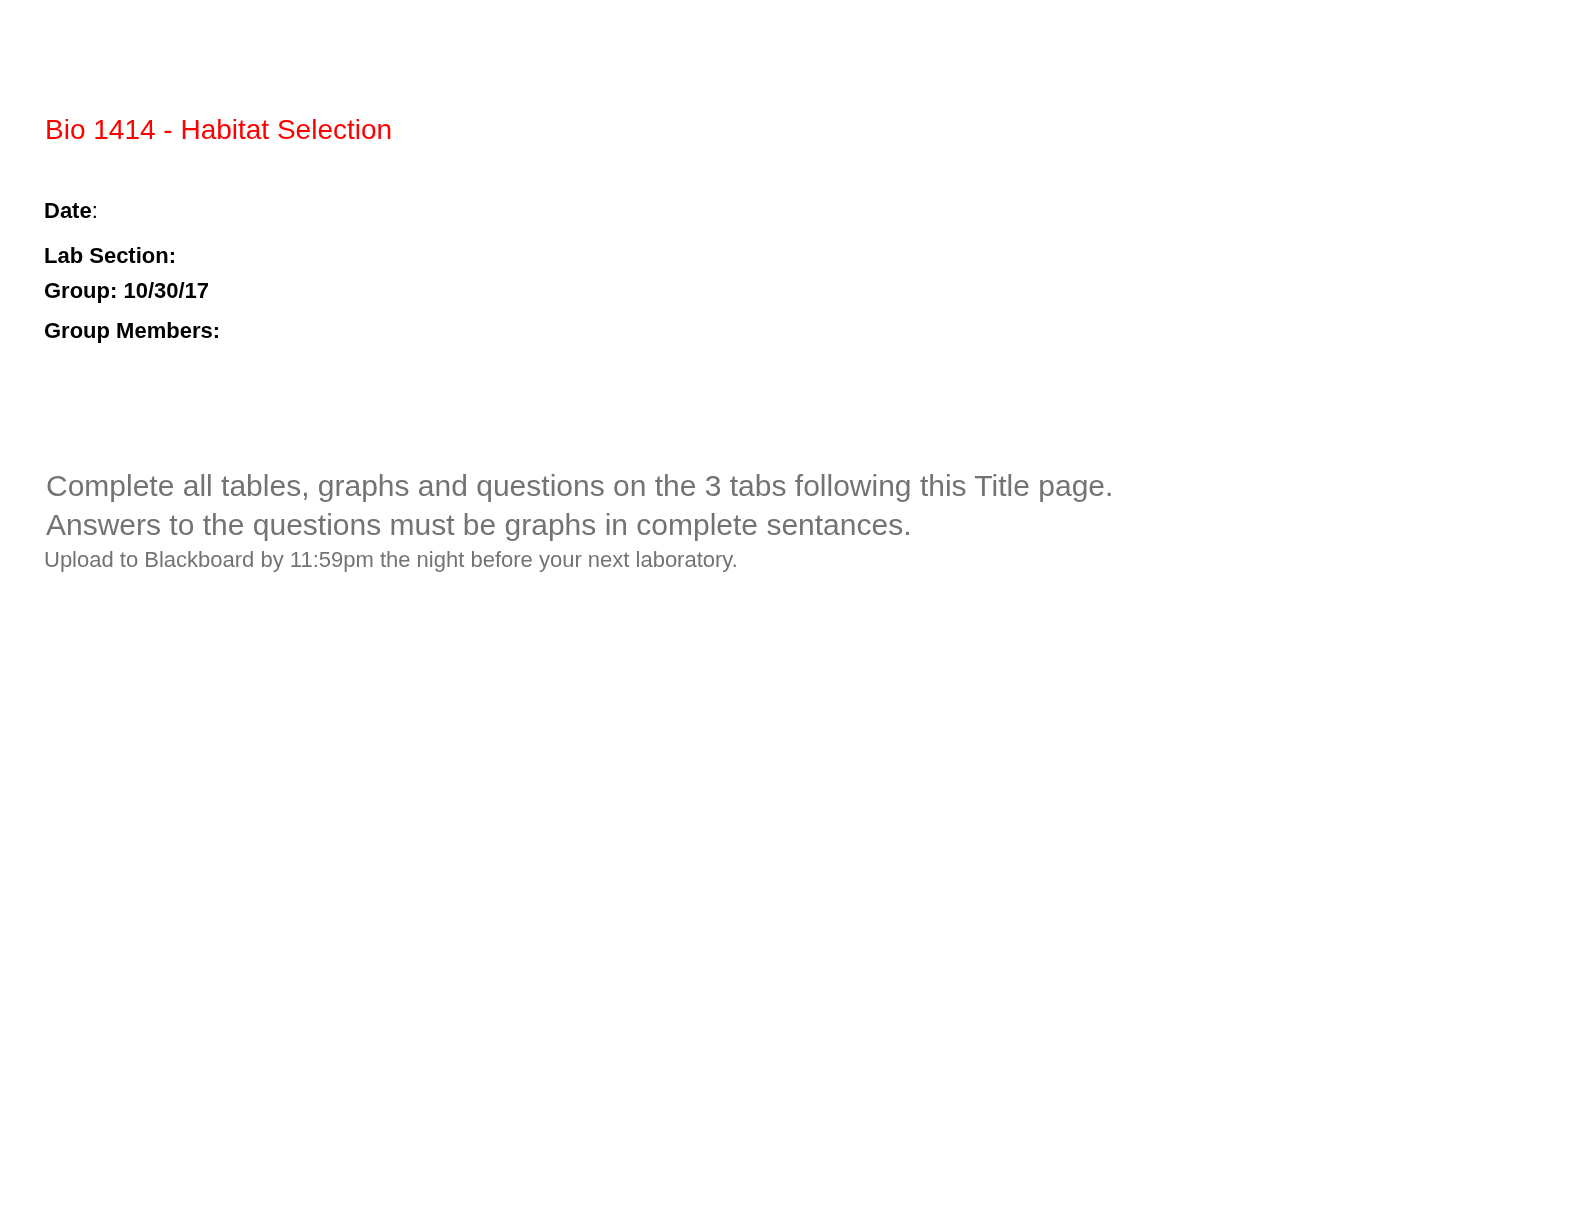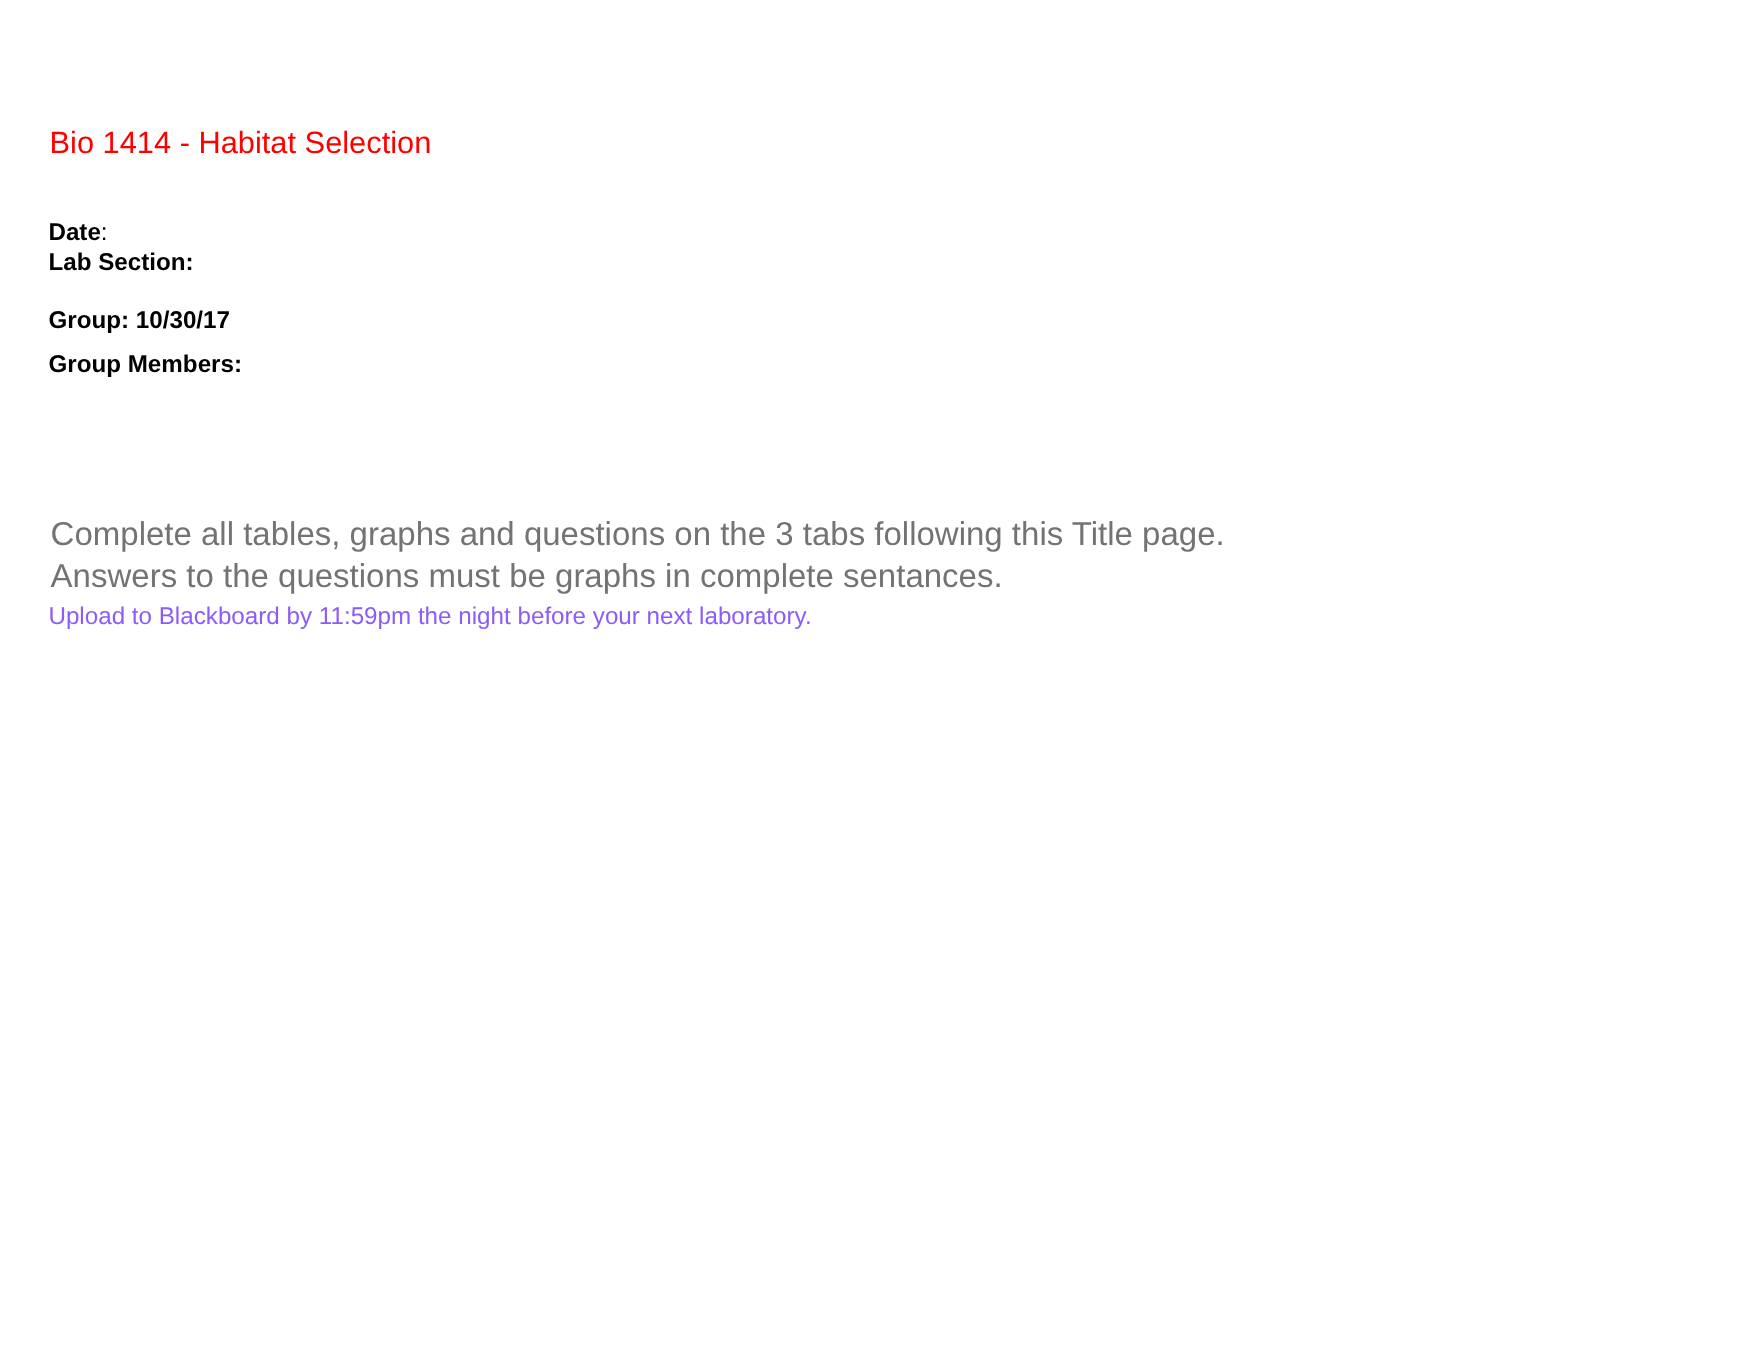--- a/index.html
+++ b/index.html
@@ -28,39 +28,39 @@
       left: 44px;
       font-size: 22px;
       color: #000000;
       white-space: nowrap;
       line-height: 28px;
     }
     .field .label { font-weight: bold; }
     .field .colon-plain { font-weight: normal; }
     .field .value { font-weight: bold; }
     .f-name { top: 197px; }
-    .f-lab { top: 224px; }
+    .f-lab { top: 242px; }
     .f-date { top: 277px; }
     .f-group { top: 317px; }
     .instr {
       position: absolute;
       left: 46px;
       font-size: 30px;
       color: #737373;
       white-space: nowrap;
       line-height: 38px;
     }
     .instr-1 { top: 467px; }
     .instr-2 { top: 506px; }
     .upload {
       position: absolute;
       left: 44px;
       top: 546px;
       font-size: 22px;
-      color: #8b5cf6;
+      color: #737373;
       white-space: nowrap;
       line-height: 28px;
     }
   </style>
 </head>
 <body>
 
 <div>
   <div class="title">Bio 1414 - Habitat Selection</div>
 

